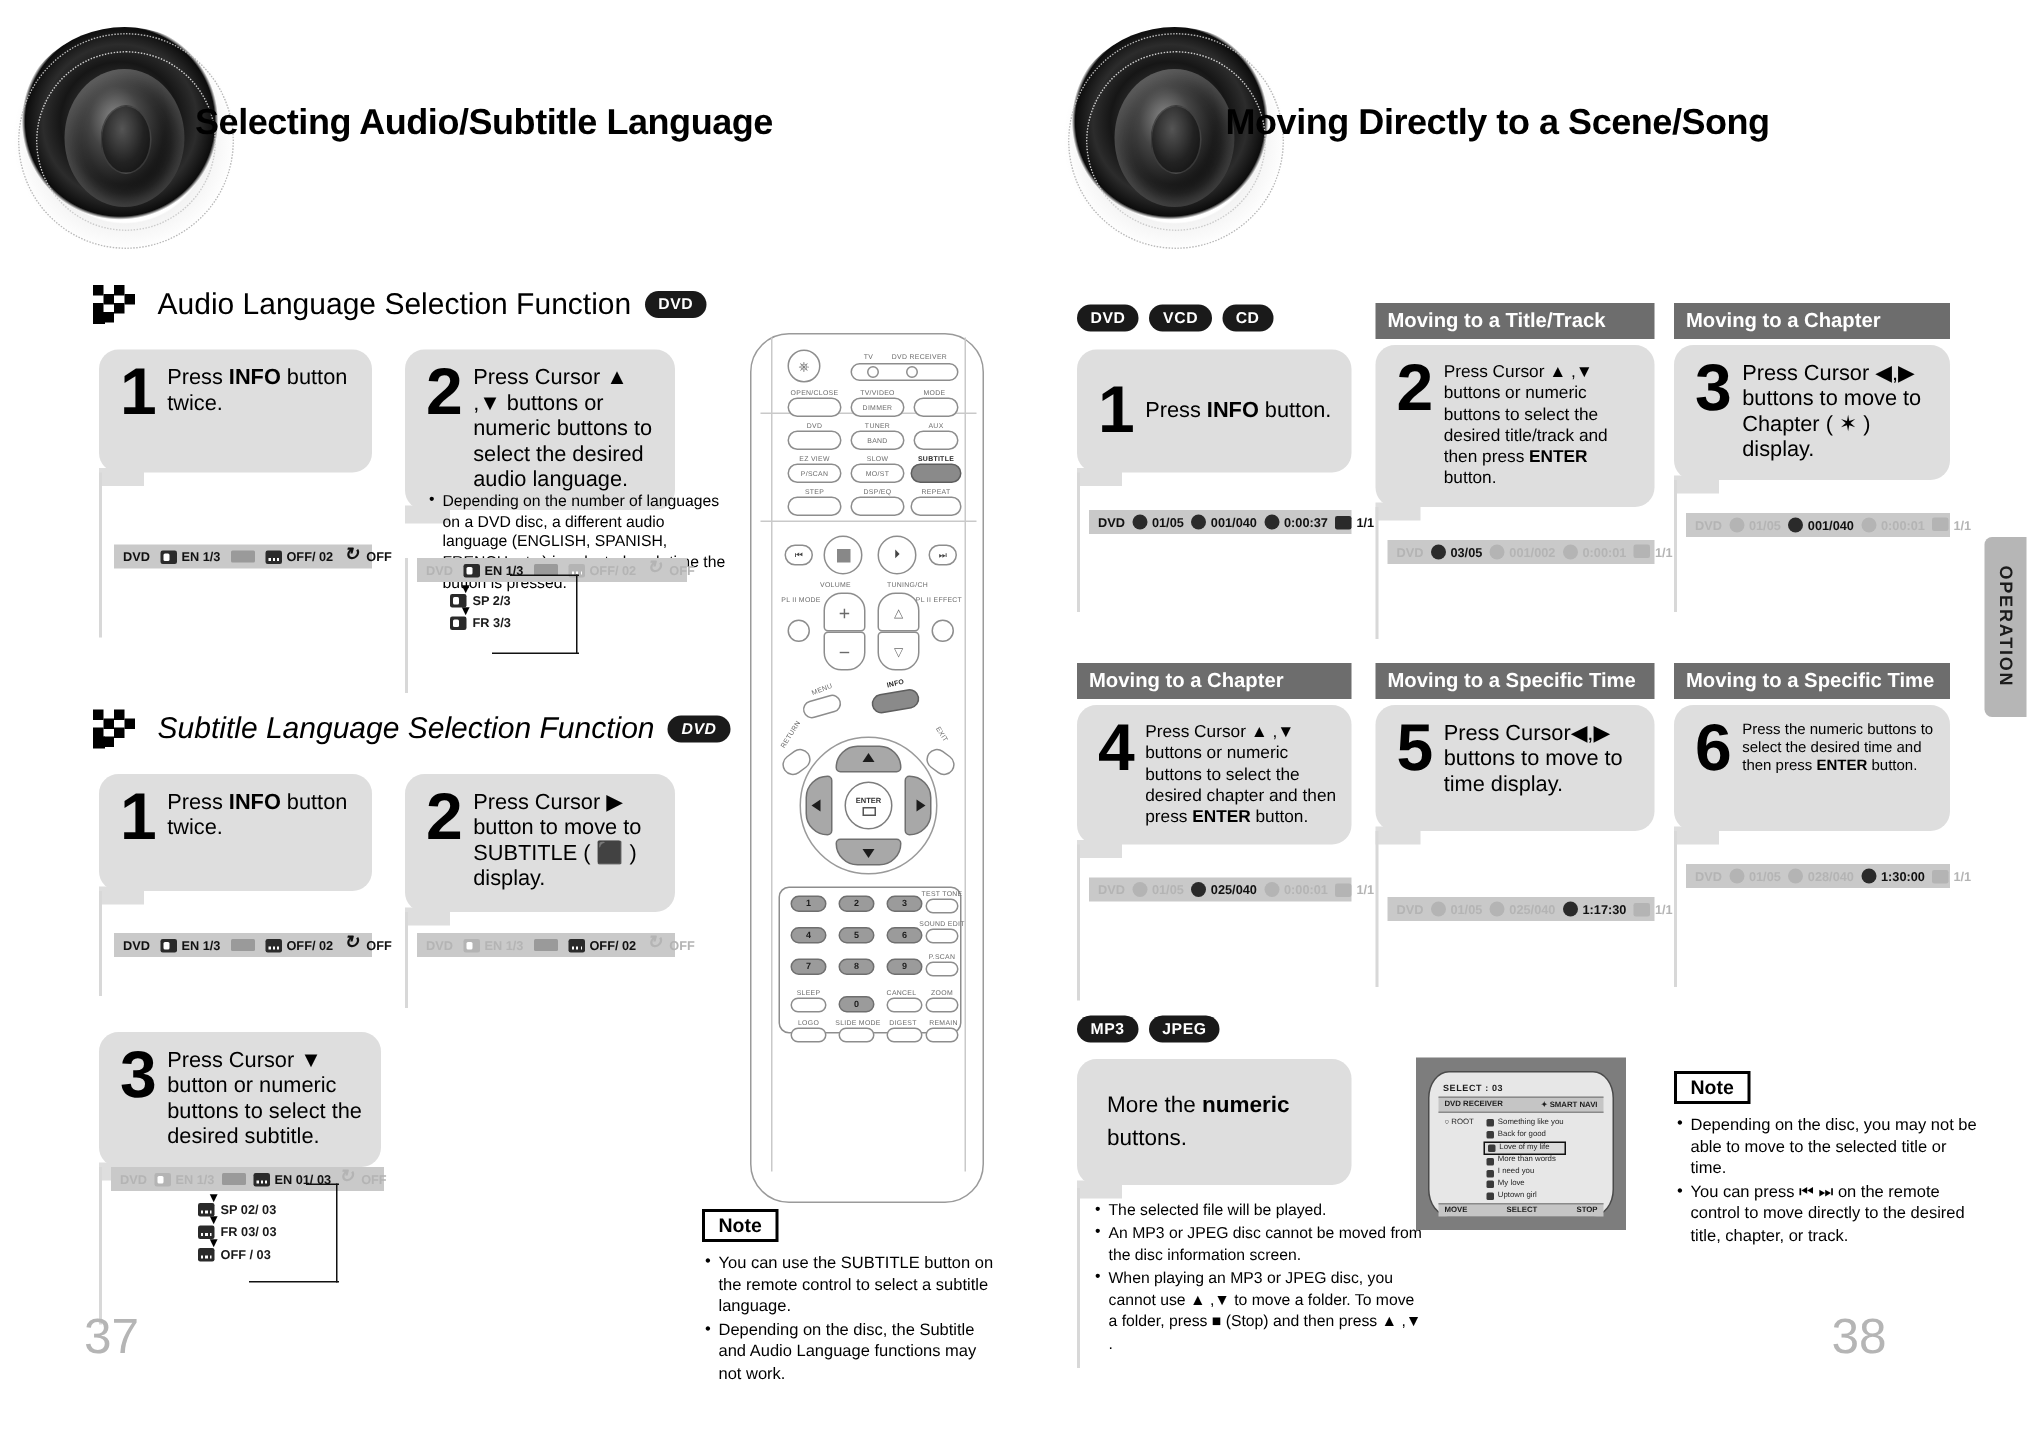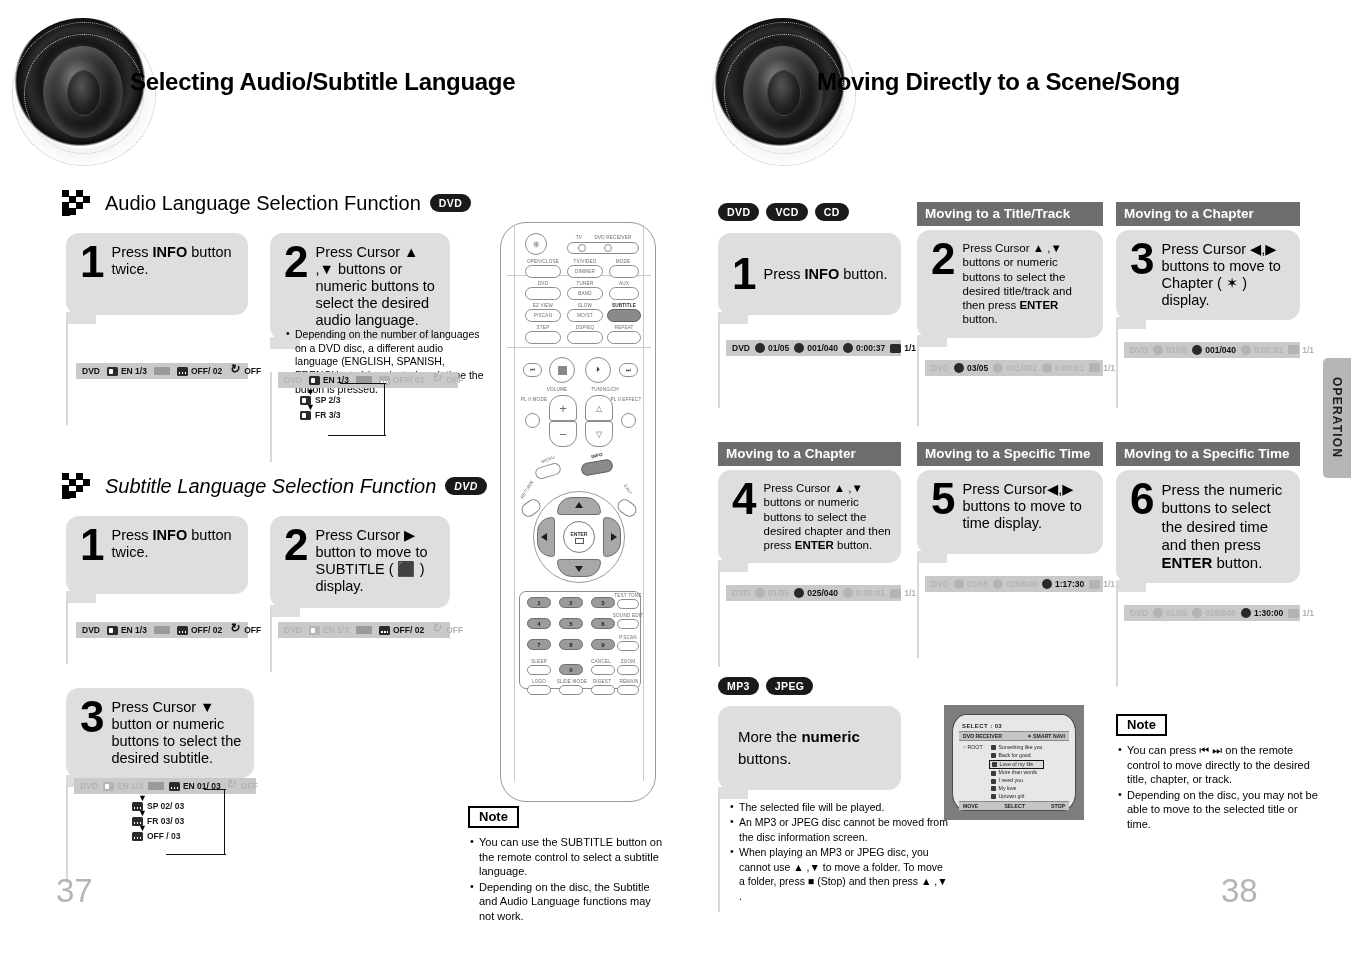--- a/index.html
+++ b/index.html
@@ -793,21 +793,21 @@
   </div>
 
   <div class="step-col" style="left:241px; top:442px; width:186px;">
     <div class="grey-head">Moving to a Specific Time</div>
     <div class="step-bubble" style="min-height:84px; margin-top:4px;">
       <span class="step-num">5</span>
       <span class="step-text">Press Cursor◀,▶ buttons to move to time display.</span>
     </div>
     <div class="step-body" style="height:104px; padding-left:8px; padding-top:22px;">
       <div class="step-rail"></div>
-      <div class="osd dim" style="gap:5px;">
+      <div class="osd dim" style="gap:5px;margin-top:22px;">
         <span class="grp off">
             <span>DVD</span>
           </span>
         <span class="grp off">
             <i class="ic circ dimmed"></i>
             <span>01/05</span>
           </span>
         <span class="grp off">
             <i class="ic circ dimmed"></i>
             <span>025/040</span>
@@ -821,21 +821,21 @@
             <span>1/1</span>
           </span>
       </div>
     </div>
   </div>
 
   <div class="step-col" style="left:440px; top:442px; width:184px;">
     <div class="grey-head">Moving to a Specific Time</div>
     <div class="step-bubble" style="min-height:84px; margin-top:4px;">
       <span class="step-num">6</span>
-      <span class="step-text" style="font-size:15px; line-height:1.22;">
+      <span class="step-text" style="font-size:10px; line-height:1.22;">
         <span>Press the numeric buttons to select the desired time and then press </span><b>ENTER</b><span> button.</span>
       </span>
     </div>
     <div class="step-body" style="height:104px; padding-left:8px; padding-top:22px;">
       <div class="step-rail"></div>
       <div class="osd dim" style="gap:5px;">
         <span class="grp off">
             <span>DVD</span>
           </span>
         <span class="grp off">
@@ -926,21 +926,21 @@
         <span>MOVE</span>
         <span>SELECT</span>
         <span>STOP</span>
       </div>
     </div>
   </div>
 
   <div class="note-box" style="left:440px; top:714px; width:204px;">
     <span class="note-label">Note</span>
     <ul class="note-list">
+      <li>Depending on the disc, you may not be able to move to the selected title or time.</li>
       <li>You can press ⏮ ⏭  on the remote control to move directly to the desired title, chapter, or track.</li>
-      <li>Depending on the disc, you may not be able to move to the selected title or time.</li>
     </ul>
   </div>
 
   <div class="side-tab" style="right:0px; top:358px; height:120px; width:28px;">OPERATION</div>
 
   <div class="page-num" style="left:545px; top:872px;">38</div>
 </div>
 
 </body></html>

